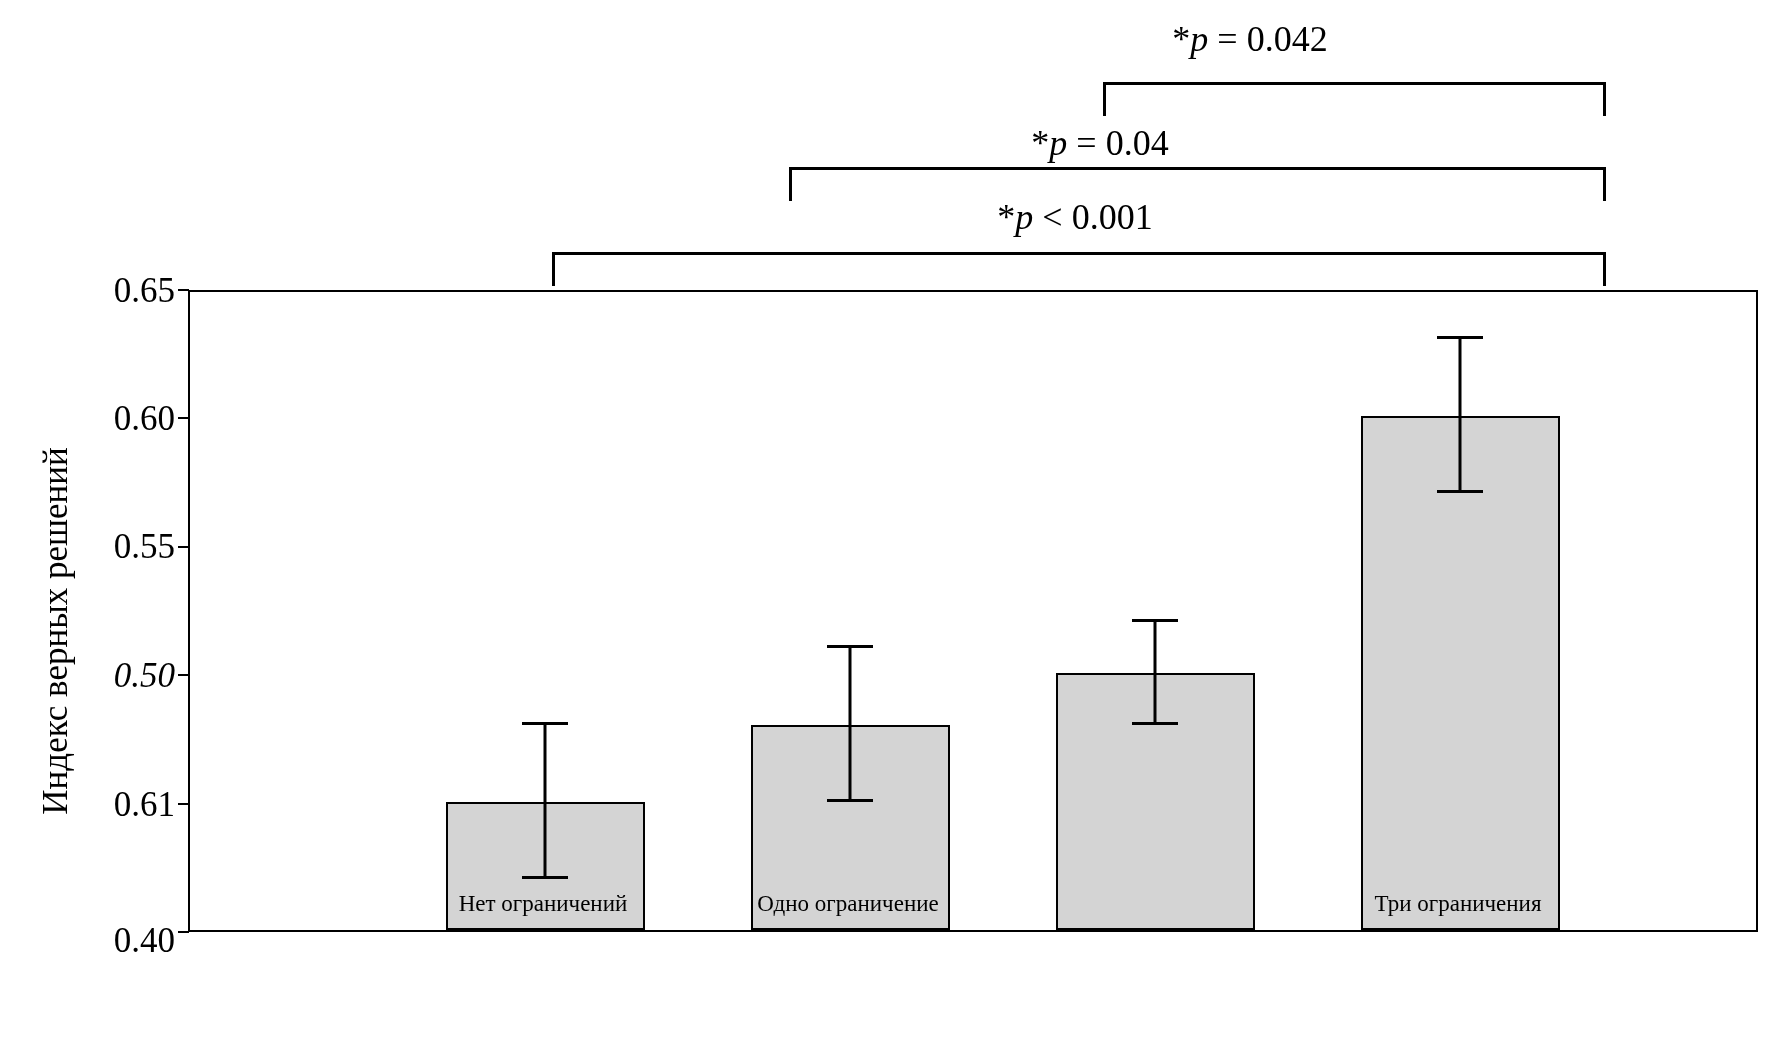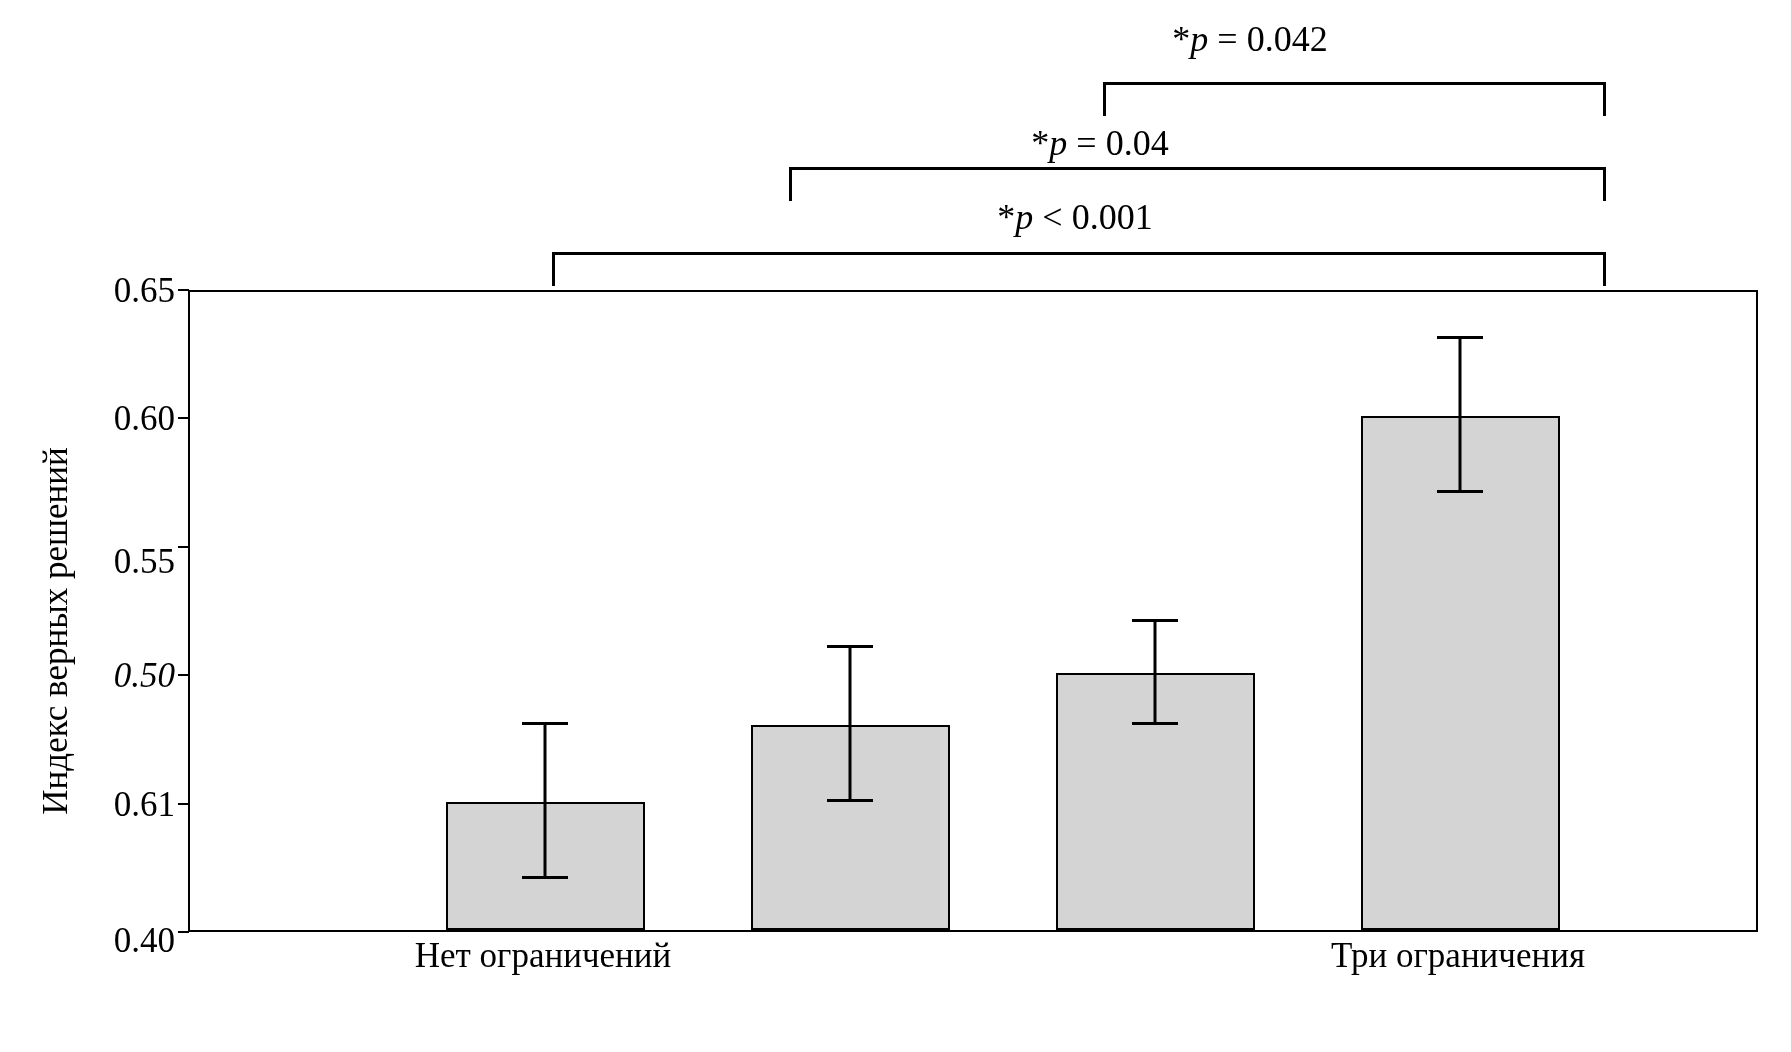--- a/index.html
+++ b/index.html
@@ -64,22 +64,22 @@
     width: 620px;
     text-align: center;
     font-size: 35px;
     transform: rotate(-90deg);
     white-space: nowrap;
   }
 
   
   .x-tick-label {
     position: absolute;
-    top: 936px;
-    font-size: 35px;
+    top: 891px;
+    font-size: 23px;
     text-align: center;
     white-space: nowrap;
     transform: translateX(-50%);
   }
   .xlabel {
     position: absolute;
     top: 1000px;
     left: 0;
     width: 1791px;
     text-align: center;
@@ -169,21 +169,21 @@
     <div class="tick-l" style="height:34px;"></div>
     <div class="tick-r" style="height:34px;"></div>
   </div>
 
   <div class="ylabel">Индекс верных решений</div>
 
   <div class="y-tick-col">
     <div class="y-tick-label" style="top:642px;margin-top:8px;">0.40</div>
     <div class="y-tick-label" style="top:513.6px;">0.61</div>
     <div class="y-tick-label" style="top:385.2px;font-style:italic;">0.50</div>
-    <div class="y-tick-label" style="top:271px;">0.55</div>
+    <div class="y-tick-label" style="top:256px;">0.55</div>
     <div class="y-tick-label" style="top:128.4px;">0.60</div>
     <div class="y-tick-label" style="top:0px;">0.65</div>
   </div>
   <div style="position:absolute; left:0; top:290px; width:190px; height:642px;">
     <div class="y-tick-mark" style="top:642px;"></div>
     <div class="y-tick-mark" style="top:513.6px;"></div>
     <div class="y-tick-mark" style="top:385.2px;"></div>
     <div class="y-tick-mark" style="top:256.8px;"></div>
     <div class="y-tick-mark" style="top:128.4px;"></div>
     <div class="y-tick-mark" style="top:0px;"></div>
@@ -214,16 +214,17 @@
 
     <div class="bar" style="left:1171px; bottom:0; width:199px; height:513.6px;"></div>
     <div>
       <div class="errbar-v" style="left:1270px; bottom:436.6px; height:154.1px;"></div>
       <div class="errbar-cap" style="left:1270px; bottom:436.6px;"></div>
       <div class="errbar-cap" style="left:1270px; bottom:590.6px;"></div>
     </div>
   </div>
 
   <div class="x-tick-label" style="left:543px;">Нет ограничений</div>
+  <div class="x-tick-label" style="left:848px;">Одно ограничение</div>
   <div class="x-tick-label" style="left:1458px;">Три ограничения</div>
 
 
 </div>
 
 </body></html>

